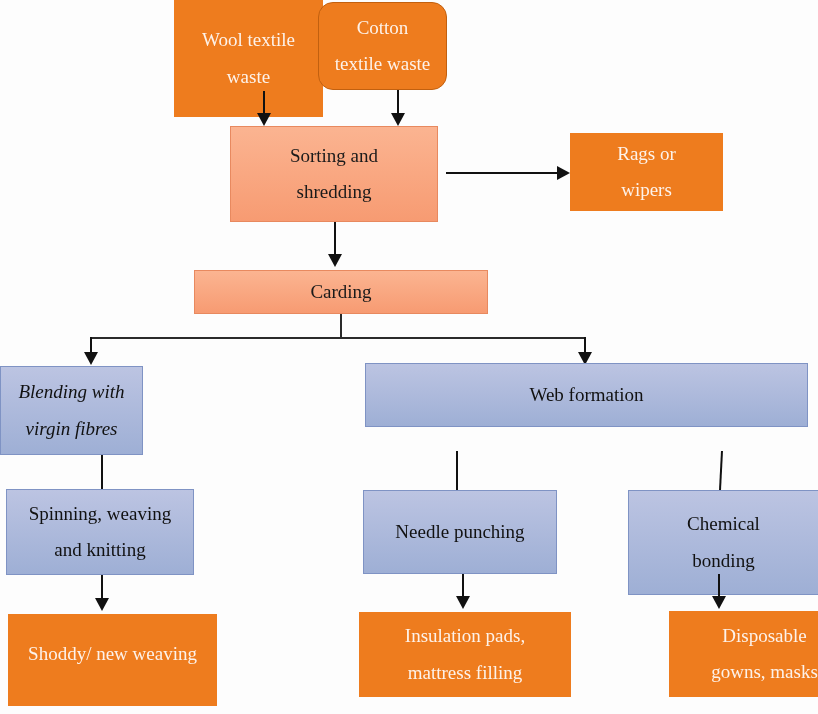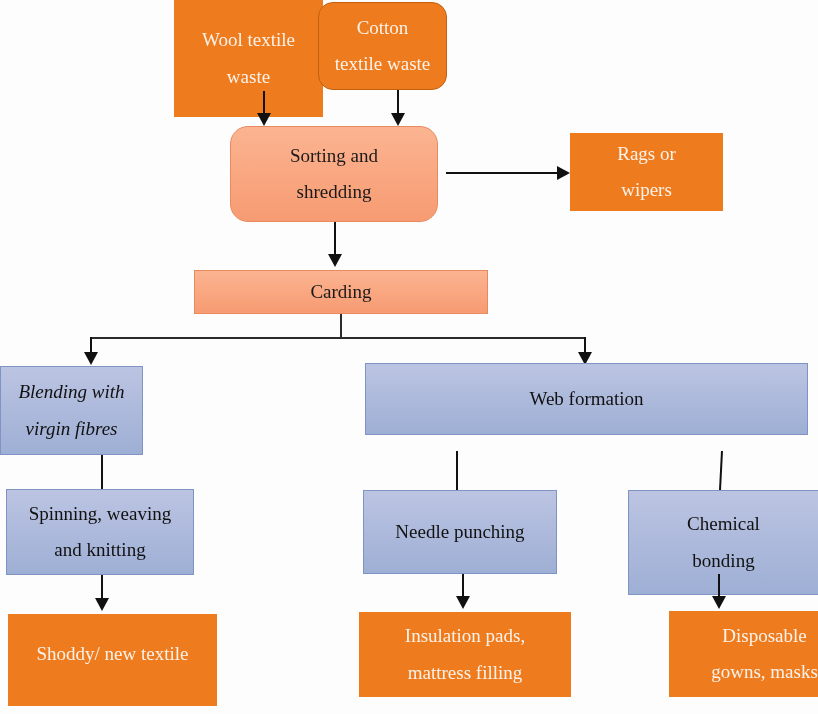--- a/index.html
+++ b/index.html
@@ -93,21 +93,21 @@
     <span class="lbl">Cotton
 textile waste</span>
   </div>
 
   <div class="vline" style="left:263px; top:91px; height:24px;"></div>
   <div class="arrowhead-down" style="left:257px; top:113px;"></div>
 
   <div class="vline" style="left:397px; top:90px; height:25px;"></div>
   <div class="arrowhead-down" style="left:391px; top:113px;"></div>
 
-  <div class="node salmon" style="left:230px; top:126px; width:208px; height:96px;border-radius:18px;">
+  <div class="node salmon" style="left:230px; top:126px; width:208px; height:96px;">
     <span class="lbl">Sorting and
 shredding</span>
   </div>
 
   <div class="node orange" style="left:570px; top:133px; width:153px; height:78px;">
     <span class="lbl">Rags or
 wipers</span>
   </div>
 
   <div class="hline" style="left:446px; top:172px; width:114px;"></div>
@@ -127,21 +127,21 @@
   <div class="arrowhead-down" style="left:84px; top:352px;"></div>
 
   <div class="vline" style="left:584px; top:337px; height:20px;"></div>
   <div class="arrowhead-down" style="left:578px; top:352px;"></div>
 
   <div class="node blue" style="left:0px; top:366px; width:143px; height:89px;font-style:italic;">
     <span class="lbl">Blending with
 virgin fibres</span>
   </div>
 
-  <div class="node blue" style="left:365px; top:363px; width:443px; height:72px;">
+  <div class="node blue" style="left:365px; top:363px; width:443px; height:64px;">
     <span class="lbl">Web formation</span>
   </div>
 
   <div class="vline" style="left:101px; top:455px; height:34px;"></div>
 
   <div class="vline" style="left:456px; top:451px; height:39px;"></div>
 
   <svg class="slant" style="left:700px; top:451px;" width="40" height="40">
     <line x1="22" y1="0" x2="20" y2="39" stroke="#111111" stroke-width="2"></line>
   </svg>
@@ -163,21 +163,21 @@
   <div class="vline" style="left:101px; top:575px; height:27px;"></div>
   <div class="arrowhead-down" style="left:95px; top:598px;"></div>
 
   <div class="vline" style="left:462px; top:574px; height:26px;"></div>
   <div class="arrowhead-down" style="left:456px; top:596px;"></div>
 
   <div class="vline" style="left:718px; top:574px; height:26px;"></div>
   <div class="arrowhead-down" style="left:712px; top:596px;"></div>
 
   <div class="node orange" style="left:8px; top:614px; width:209px; height:92px; justify-content:flex-start; padding-top:22px;">
-    <span class="lbl">Shoddy/ new textile</span>
+    <span class="lbl">Shoddy/ new weaving</span>
   </div>
 
   <div class="node orange" style="left:359px; top:612px; width:212px; height:85px;">
     <span class="lbl">Insulation pads,
 mattress filling</span>
   </div>
 
   <div class="node orange" style="left:625px; top:611px; width:191px; height:86px;margin-left:44px;">
     <span class="lbl">Disposable
 gowns, masks</span>

